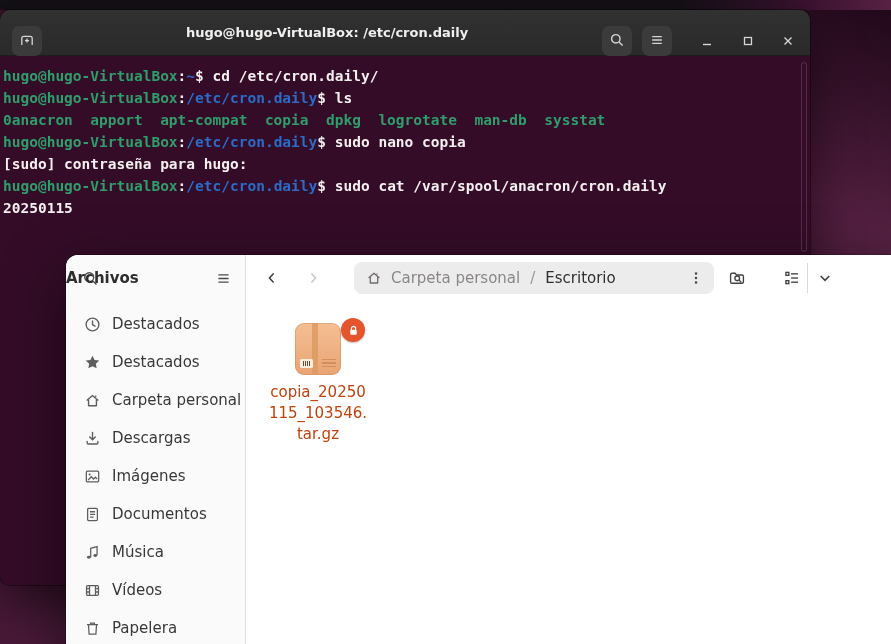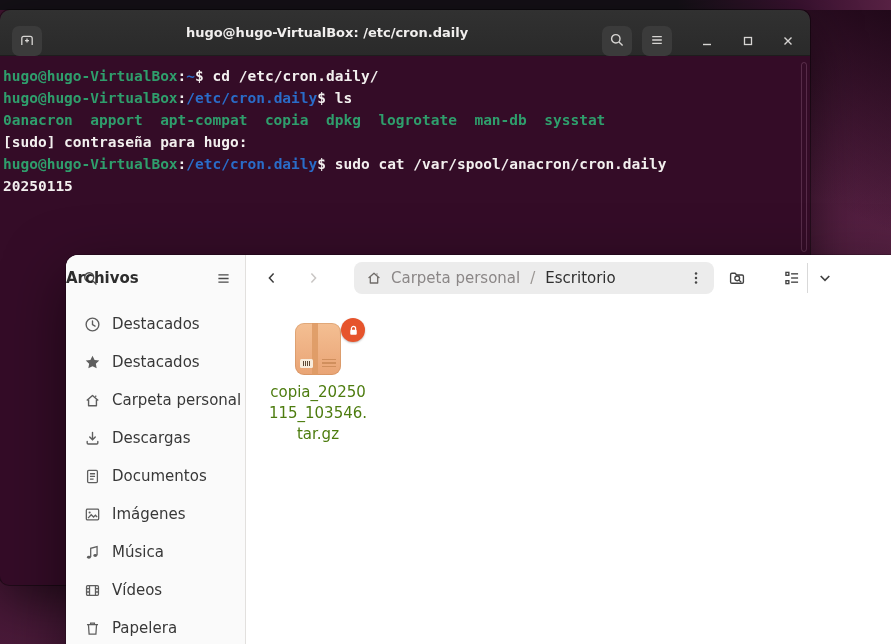--- a/index.html
+++ b/index.html
@@ -91,21 +91,21 @@
     background:#dd9a64; opacity:.85; }
   .fi-barcode { position:absolute; left:5px; bottom:7px; width:13px; height:9px; border-radius:1.5px;
     background:#f8ecdc; display:flex; align-items:center; justify-content:center; gap:1px; }
   .fi-barcode i { display:block; width:1px; height:5px; background:#5d4a38; }
   .fi-lines { position:absolute; right:5px; bottom:8px; width:14px; }
   .fi-lines i { display:block; height:1.5px; background:#d08f5d; margin-top:2px; }
   .file-emblem { position:absolute; right:8px; top:5px; width:24px; height:24px; border-radius:50%;
     background:var(--accent,#e6542c); display:flex; align-items:center; justify-content:center;
     box-shadow:0 1px 2px rgba(0,0,0,.25); }
   .file-emblem svg { width:13px; height:13px; }
-  .file-label { margin-top:7px; font-size:15px; line-height:21px; color:#4d7c0f; }
+  .file-label { margin-top:7px; font-size:15px; line-height:21px; color:#c2410c; }
 </style>
 </head>
 <body>
 
 <div class="stage">
   <div class="wallpaper"></div>
   <div class="top-strip"></div>
 
   <div class="terminal-window">
     <div class="term-titlebar">
@@ -146,20 +146,21 @@
       <span class="tb-glyph" style="left:778px">
         <svg viewBox="0 0 16 16" fill="none" stroke="currentColor" stroke-width="1.4">
             <path d="M4.5 4.5 l7 7 M11.5 4.5 l-7 7"></path>
           </svg>
       </span>
     </div>
     <div class="term-body" id="term-lines">
         <div class="term-line"><span class="seg-green">hugo@hugo-VirtualBox</span><span class="seg-white">:</span><span class="seg-blue">~</span><span class="seg-white">$ cd /etc/cron.daily/</span></div>
         <div class="term-line"><span class="seg-green">hugo@hugo-VirtualBox</span><span class="seg-white">:</span><span class="seg-blue">/etc/cron.daily</span><span class="seg-white">$ ls</span></div>
         <div class="term-line"><span class="seg-green">0anacron  apport  apt-compat  copia  dpkg  logrotate  man-db  sysstat</span></div>
+        <div class="term-line"><span class="seg-green">hugo@hugo-VirtualBox</span><span class="seg-white">:</span><span class="seg-blue">/etc/cron.daily</span><span class="seg-white">$ sudo nano copia</span></div>
         <div class="term-line"><span class="seg-white">[sudo] contraseña para hugo:</span></div>
         <div class="term-line"><span class="seg-green">hugo@hugo-VirtualBox</span><span class="seg-white">:</span><span class="seg-blue">/etc/cron.daily</span><span class="seg-white">$ sudo cat /var/spool/anacron/cron.daily</span></div>
         <div class="term-line"><span class="seg-white">20250115</span></div>
       </div>
     <div class="term-scrollbar"></div>
   </div>
 
   <div class="files-window">
 
     <div class="files-left">
@@ -210,35 +211,35 @@
               <svg viewBox="0 0 16 16" fill="none" stroke="currentColor" stroke-width="1.3" stroke-linecap="round">
                 <path d="M8 2.2 v6.8 M5.4 6.6 L8 9.2 l2.6-2.6"></path>
                 <path d="M3 10.8 v1.4 q0 1 1 1 h8 q1 0 1-1 v-1.4"></path>
               </svg>
             </span>
             <span>Descargas</span>
           </li>
           <li class="sidebar-item">
             <span class="icon">
               <svg viewBox="0 0 16 16" fill="none" stroke="currentColor" stroke-width="1.2">
-                <rect x="3.4" y="2.2" width="9.2" height="11.6" rx="1"></rect>
-                <path d="M5.6 5.4 h4.8 M5.6 7.9 h4.8 M5.6 10.4 h3.4"></path>
-              </svg>
-            </span>
-            <span>Documentos</span>
-          </li>
-          <li class="sidebar-item">
-            <span class="icon">
-              <svg viewBox="0 0 16 16" fill="none" stroke="currentColor" stroke-width="1.2">
                 <rect x="2.2" y="3" width="11.6" height="10" rx="1"></rect>
                 <circle cx="5.3" cy="6.1" r="1" fill="currentColor" stroke="none"></circle>
                 <path d="M3.8 11.4 l3-3.2 2.2 2.2 1.8-1.8 1.6 1.9"></path>
               </svg>
             </span>
             <span>Imágenes</span>
+          </li>
+          <li class="sidebar-item">
+            <span class="icon">
+              <svg viewBox="0 0 16 16" fill="none" stroke="currentColor" stroke-width="1.2">
+                <rect x="3.4" y="2.2" width="9.2" height="11.6" rx="1"></rect>
+                <path d="M5.6 5.4 h4.8 M5.6 7.9 h4.8 M5.6 10.4 h3.4"></path>
+              </svg>
+            </span>
+            <span>Documentos</span>
           </li>
           <li class="sidebar-item">
             <span class="icon">
               <svg viewBox="0 0 16 16" fill="none" stroke="currentColor" stroke-width="1.2">
                 <path d="M6.3 12.3 V4.1 l6-1.6 v8.2"></path>
                 <ellipse cx="4.6" cy="12.4" rx="1.8" ry="1.4" fill="currentColor" stroke="none"></ellipse>
                 <ellipse cx="10.6" cy="10.8" rx="1.8" ry="1.4" fill="currentColor" stroke="none"></ellipse>
               </svg>
             </span>
             <span>Música</span>

